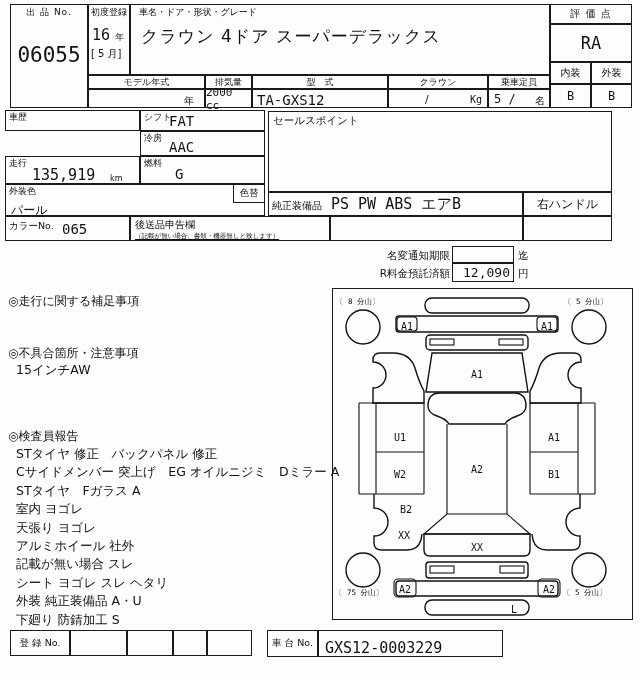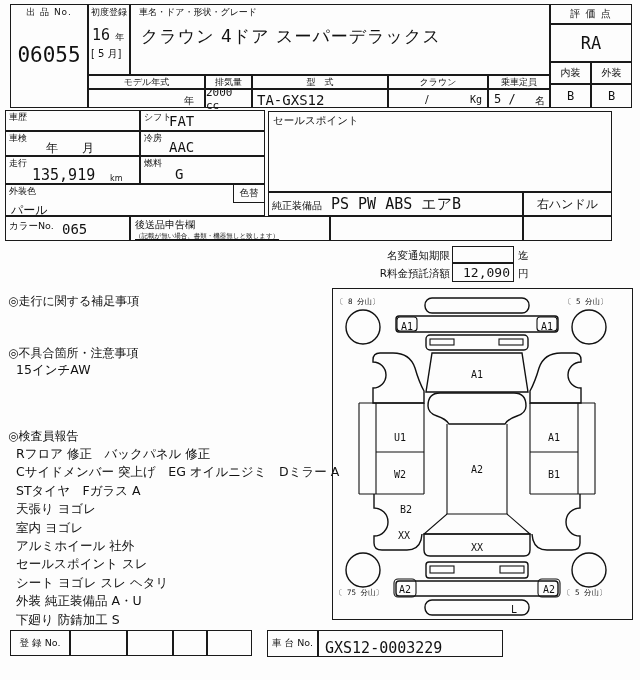--- a/index.html
+++ b/index.html
@@ -69,24 +69,20 @@
 
   <div class="abs bx" style="left:5px;top:110px;width:135px;height:21px;">
     <span class="lbl" style="position:absolute;left:3px;top:2px;">車歴</span>
     <span style="position:absolute;left:50px;top:4px;font-size:11px;"></span>
   </div>
   <div class="abs bx" style="left:140px;top:110px;width:125px;height:21px;">
     <span class="lbl" style="position:absolute;left:3px;top:2px;">シフト</span>
     <span class="mono" style="position:absolute;left:28px;top:2px;font-size:14px;">FAT</span>
   </div>
 
-  <div class="abs bx" style="left:5px;top:131px;width:135px;height:25px;">
-    <span class="lbl" style="position:absolute;left:3px;top:2px;">車検</span>
-    <span style="position:absolute;left:40px;top:8px;font-size:12px;">年　　月</span>
-  </div>
   <div class="abs bx" style="left:140px;top:131px;width:125px;height:25px;">
     <span class="lbl" style="position:absolute;left:3px;top:2px;">冷房</span>
     <span class="mono" style="position:absolute;left:28px;top:7px;font-size:14px;">AAC</span>
   </div>
 
   <div class="abs bx" style="left:5px;top:156px;width:135px;height:28px;">
     <span class="lbl" style="position:absolute;left:3px;top:2px;">走行</span>
     <span class="mono" style="position:absolute;left:26px;top:9px;font-size:15px;">135,919</span>
     <span style="position:absolute;left:104px;top:17px;font-size:8px;">km</span>
   </div>
@@ -127,27 +123,27 @@
 
   <div class="abs" style="left:340px;top:267px;width:110px;text-align:right;font-size:10.5px;">R料金預託済額</div>
   <div class="abs bx mono" style="left:452px;top:263px;width:62px;height:18px;font-size:13px;text-align:right;padding:1px 3px 16px 0;">12,090</div>
   <div class="abs" style="left:518px;top:267px;font-size:10.5px;">円</div>
 
   <div class="abs" style="left:8px;top:293px;font-size:12px;">◎走行に関する補足事項</div>
   <div class="abs" style="left:8px;top:345px;font-size:12px;">◎不具合箇所・注意事項</div>
   <div class="abs" style="left:16px;top:362px;font-size:12.5px;">15インチAW</div>
   <div class="abs" style="left:8px;top:428px;font-size:12px;">◎検査員報告</div>
   <div class="abs" style="left:16px;top:445px;font-size:12.5px;line-height:18.4px;">
-    <div class="note-line">Rフロア 修正　バックパネル 修正</div>
+    <div class="note-line">STタイヤ 修正　バックパネル 修正</div>
     <div class="note-line">Cサイドメンバー 突上げ　EG オイルニジミ　Dミラー A</div>
     <div class="note-line">STタイヤ　Fガラス A</div>
+    <div class="note-line">室内 ヨゴレ</div>
     <div class="note-line">天張り ヨゴレ</div>
-    <div class="note-line">室内 ヨゴレ</div>
     <div class="note-line">アルミホイール 社外</div>
-    <div class="note-line">セールスポイント スレ</div>
+    <div class="note-line">記載が無い場合 スレ</div>
     <div class="note-line">シート ヨゴレ スレ ヘタリ</div>
     <div class="note-line">外装 純正装備品 A・U</div>
     <div class="note-line">下廻り 防錆加工 S</div>
   </div>
 
   <div class="abs bx" style="left:332px;top:288px;width:301px;height:332px;">
     <svg width="299" height="330" viewBox="0 0 299 330">
 
       <circle class="part" cx="30" cy="38" r="17"></circle>
       <circle class="part" cx="256" cy="38" r="17"></circle>

